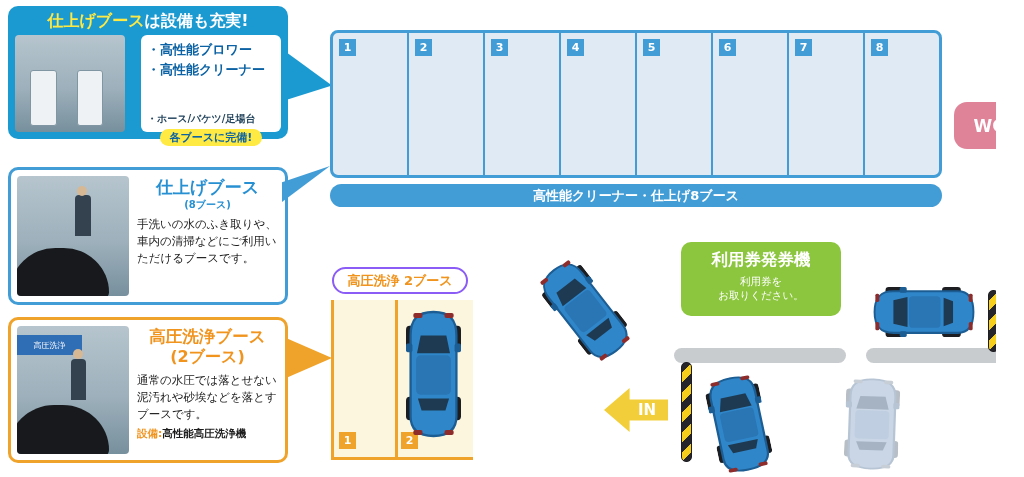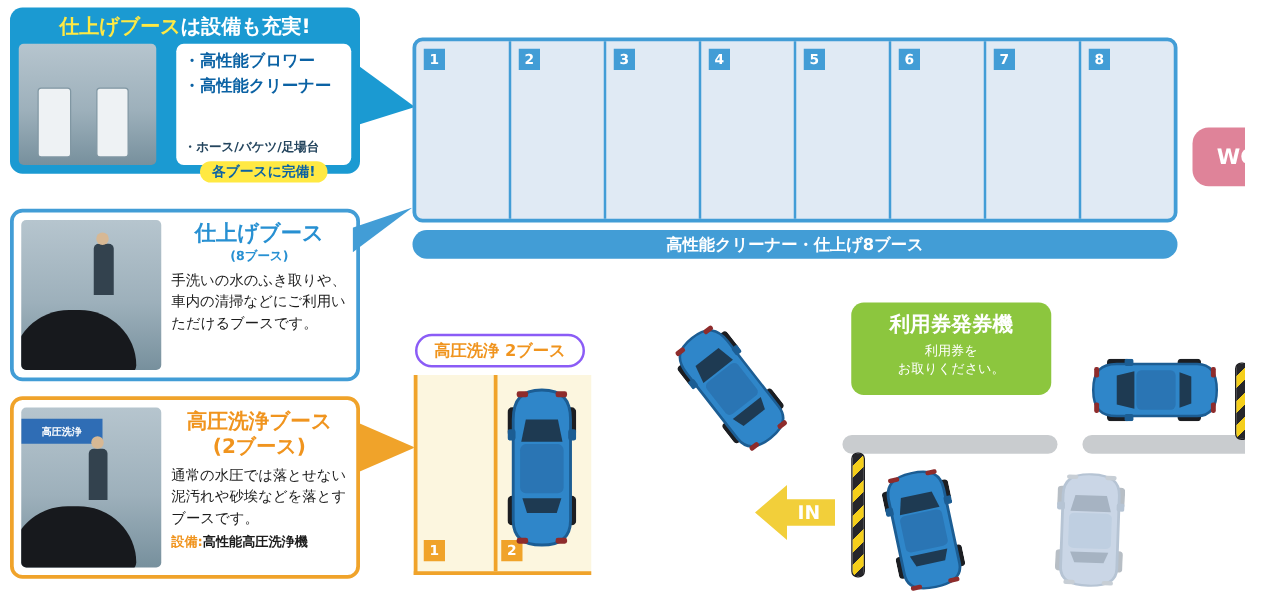--- a/index.html
+++ b/index.html
@@ -37,21 +37,21 @@
   .cp-equip .val { color:#1c1c1c; font-weight:bold; }
 
   
   .photo { background:linear-gradient(180deg,#b6c5ce 0%,#9db0bb 55%,#77909d 100%);
     border-radius:4px; position:relative; overflow:hidden; }
   .machine { position:absolute; background:#eef2f4; border:1px solid #8097a3; border-radius:3px; }
   .sil-car { position:absolute; background:#17191d; border-radius:48% 48% 30% 30% / 80% 80% 25% 25%; }
   .sil-person { position:absolute; background:#33424e; border-radius:4px 4px 0 0; }
   .sil-head { position:absolute; background:#d7b894; border-radius:50%; }
   .photo-sign { position:absolute; left:0; top:7%; width:58%; height:16%; background:#2f6db5;
-    color:#fff; font-size:8px; font-weight:bold; display:flex; align-items:center; justify-content:center; }
+    color:#fff; font-size:8px; font-weight:normal; display:flex; align-items:center; justify-content:center; }
 
   
   .pointer { position:absolute; }
   .pointer-1 { left:286px; top:52px; width:46px; height:48px; background:#1b9ad2;
     clip-path:polygon(0 0,100% 70%,0 100%); }
   .pointer-2 { left:282px; top:166px; width:48px; height:36px; background:#429dd6;
     clip-path:polygon(0 45%,100% 0,0 100%); }
   .pointer-3 { left:286px; top:338px; width:46px; height:40px; background:#f0a32a;
     clip-path:polygon(0 0,100% 50%,0 100%); }
 

